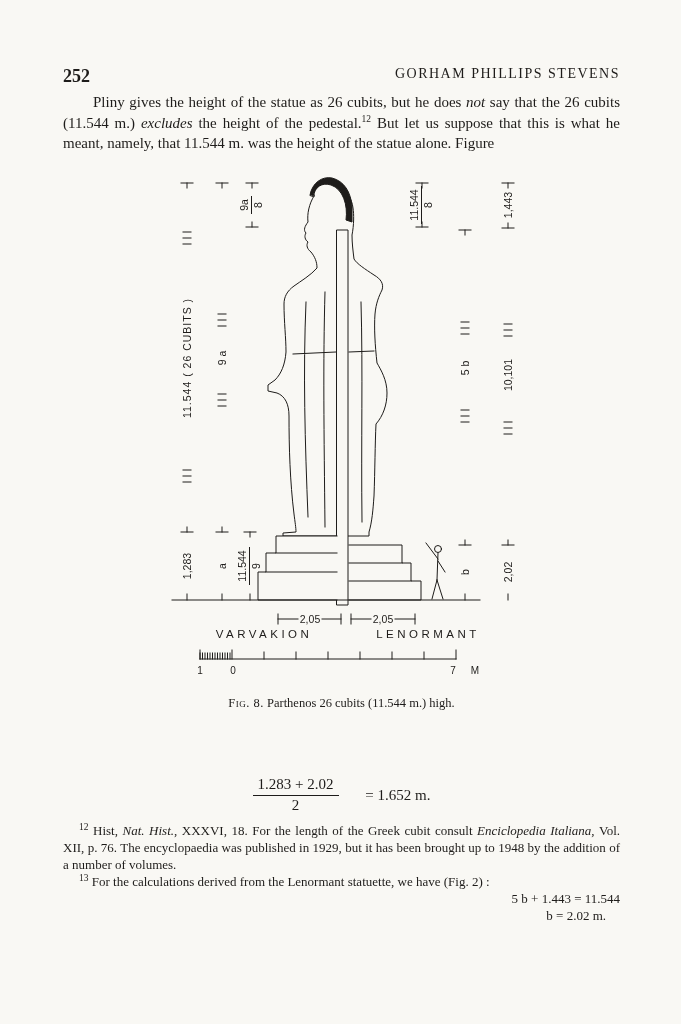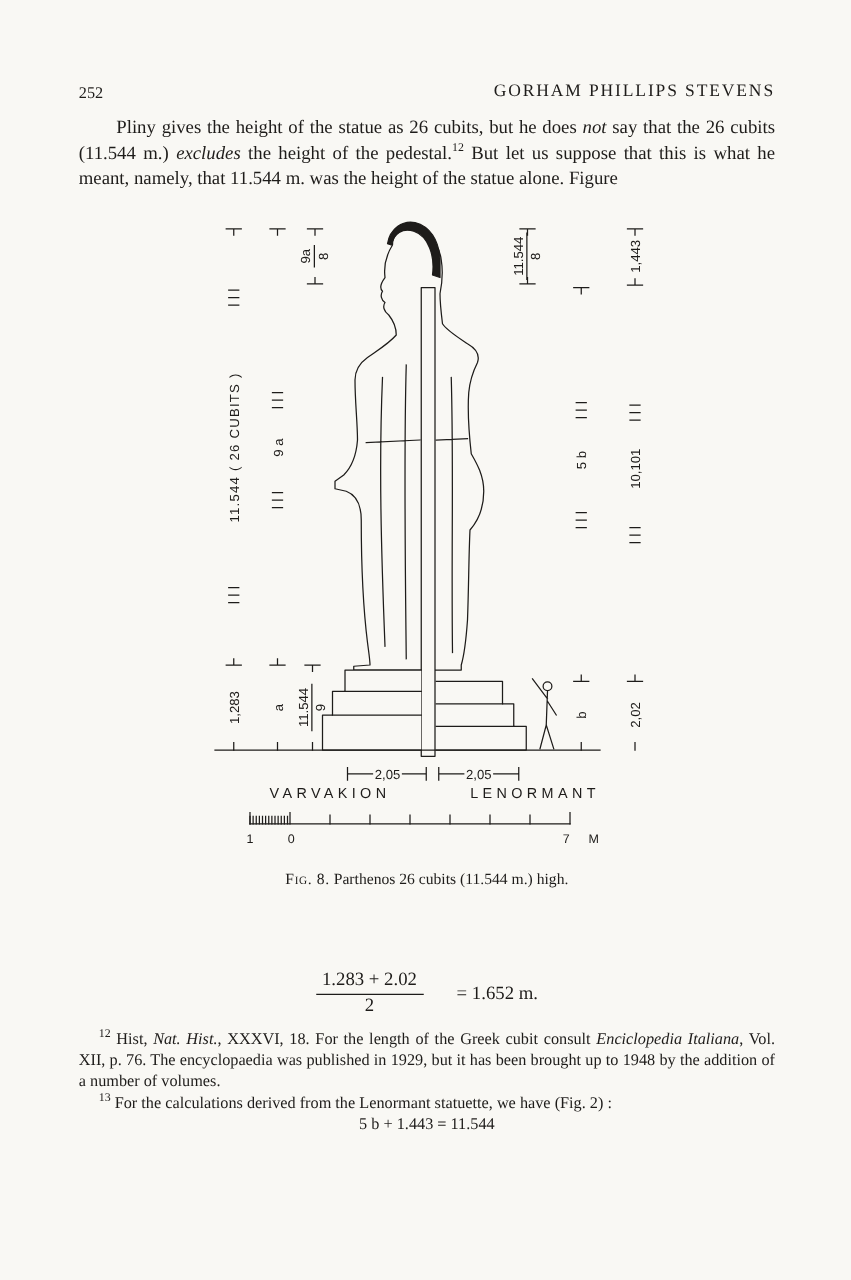--- a/index.html
+++ b/index.html
@@ -3,21 +3,21 @@
 <meta charset="utf-8">
 <style>
   html,body { margin:0; padding:0; }
   .page {
     position:relative; width:681px; height:1024px;
     background:#f9f8f4; color:#1e1c1a;
     font-family:"Liberation Serif", serif;
     overflow:hidden;
   }
   .header { position:absolute; top:66px; left:63px; width:557px; }
-  .page-number { position:absolute; left:0; top:0; font-size:13px; }
+  .page-number { position:absolute; left:0; top:0; font-size:18px;font-weight:bold; }
   .running-head { text-align:right; font-size:14px; letter-spacing:1.5px; }
 
   .para {
     position:absolute; left:63px; width:557px; margin:0;
     font-size:15px; line-height:20.5px; text-align:justify;
   }
   .para1 { top:92px; text-indent:30px; }
   .para2 { top:716px; }
   sup.fnref { font-size:9.5px; vertical-align:super; line-height:0; }
 
@@ -30,21 +30,21 @@
   .frac { display:inline-block; vertical-align:middle; }
   .frac .num { display:block; padding:0 5px 2px; border-bottom:1.2px solid #1e1c1a; }
   .frac .den { display:block; padding-top:1px; }
   .formula-result { display:inline-block; margin-left:23px; vertical-align:middle; }
 
   .footnotes {
     position:absolute; left:63px; width:557px; top:822px;
     font-size:13px; line-height:17px; text-align:justify;
   }
   .footnote { margin:0; text-indent:16px; }
-  .fn-eq { text-align:center; font-size:13px; line-height:17px; }
+  .fn-eq { text-align:right; font-size:13px; line-height:17px; }
   .fn-eq.eq2 { transform:translateX(-14px); }
 </style>
 </head>
 <body>
 
 <div class="page">
 
   <div class="header">
     <span class="page-number">252</span>
     <div class="running-head">GORHAM PHILLIPS STEVENS</div>
@@ -152,15 +152,16 @@
       <span class="num">1.283 + 2.02</span>
       <span class="den">2</span>
     </span>
     <span class="formula-result">= 1.652 m.</span>
   </div>
 
   <div class="footnotes">
     <p class="footnote"><sup class="fnref">12</sup><span> Hist, </span><i>Nat. Hist.</i><span>, XXXVI, 18.  For the length of the Greek cubit consult </span><i>Enciclopedia Italiana</i><span>, Vol. XII, p. 76.  The encyclopaedia was published in 1929, but it has been brought up to 1948 by the addition of a number of volumes.</span></p>
     <p class="footnote"><sup class="fnref">13</sup><span> For the calculations derived from the Lenormant statuette, we have (Fig. 2) :</span></p>
     <div class="fn-eq">5 b + 1.443 = 11.544</div>
+    <div class="fn-eq eq2">b =  2.02 m.</div>
   </div>
 
 </div>
 
 </body></html>

